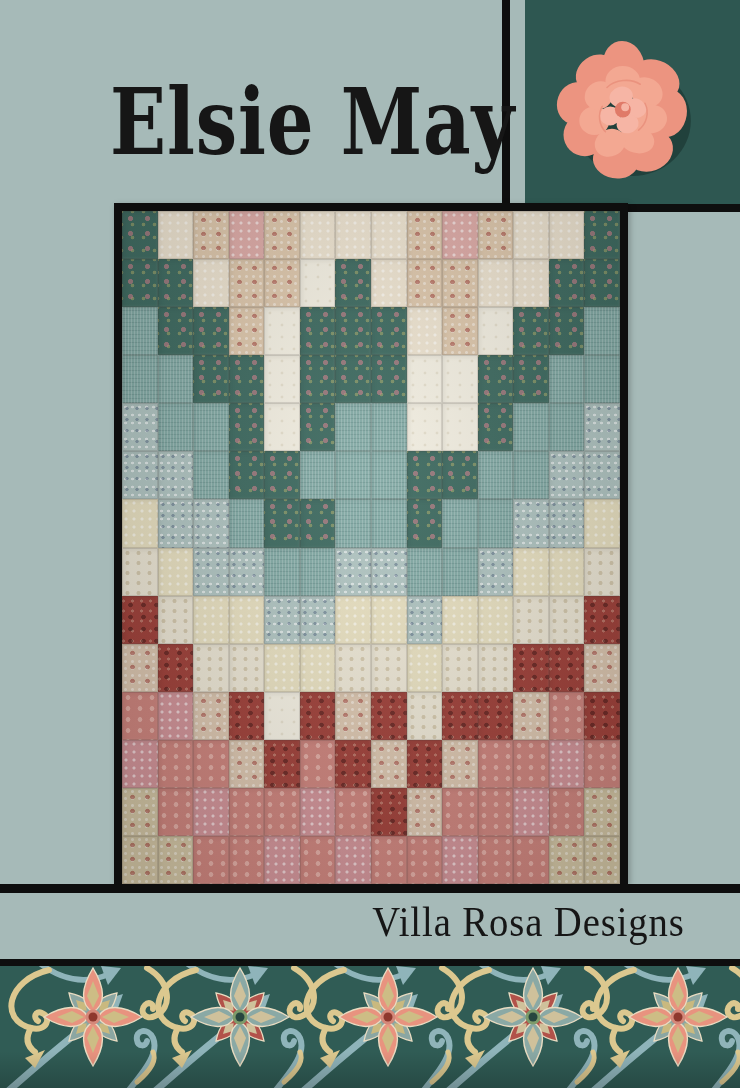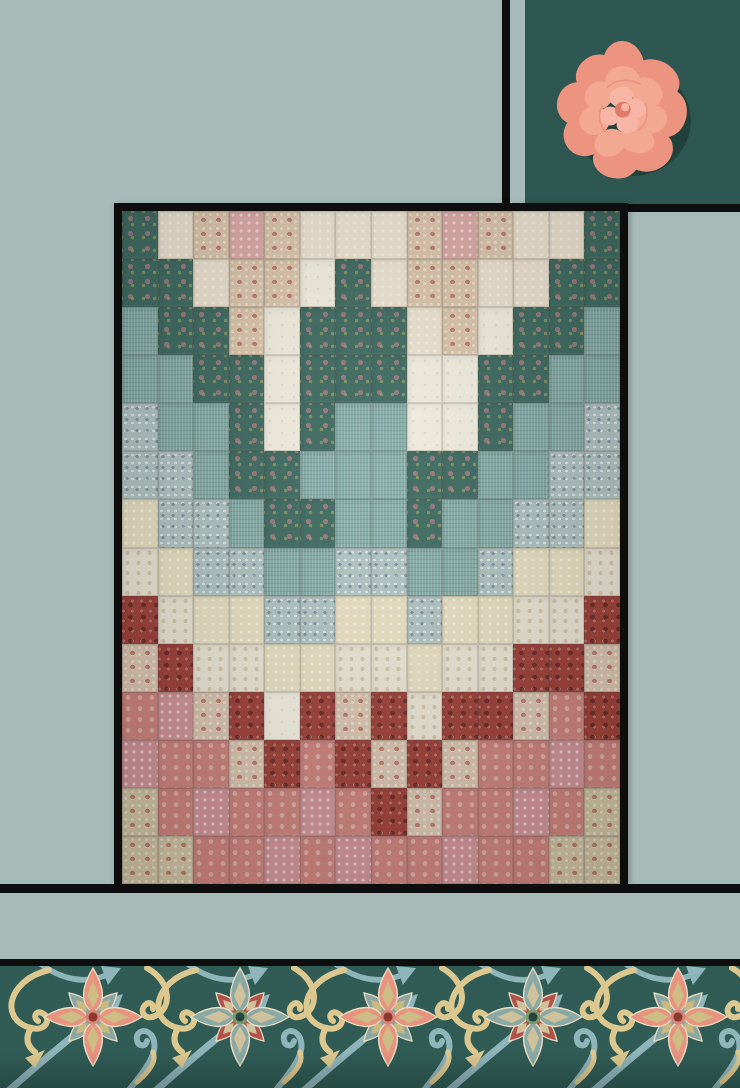--- a/index.html
+++ b/index.html
@@ -87,20 +87,21 @@
         <path d="M86 76 C 96 66 116 64 128 72"></path>
         <path d="M134 96 C 140 108 136 122 126 130"></path>
         <path d="M84 132 C 76 124 74 110 80 100"></path>
       </g>
     </svg>
   </div>
 
   <div class="vline"></div>
   <div class="hline-top"></div>
 
+  <div class="title"><span class="squeeze">Elsie May</span></div>
 
   <div class="photo-frame">
     <div class="quilt" id="quilt">
         <div class="cell fab-t" style="background-color: rgb(63, 107, 97);"></div>
         <div class="cell fab-c" style="background-color: rgb(236, 226, 207);"></div>
         <div class="cell fab-b" style="background-color: rgb(220, 198, 171);"></div>
         <div class="cell fab-p" style="background-color: rgb(220, 170, 166);"></div>
         <div class="cell fab-b" style="background-color: rgb(220, 198, 171);"></div>
         <div class="cell fab-c" style="background-color: rgb(236, 226, 207);"></div>
         <div class="cell fab-c" style="background-color: rgb(236, 226, 207);"></div>
@@ -291,20 +292,21 @@
         <div class="cell fab-h" style="background-color: rgb(207, 146, 151);"></div>
         <div class="cell fab-s" style="background-color: rgb(203, 131, 124);"></div>
         <div class="cell fab-s" style="background-color: rgb(203, 131, 124);"></div>
         <div class="cell fab-g" style="background-color: rgb(207, 194, 162);"></div>
         <div class="cell fab-g" style="background-color: rgb(207, 194, 162);"></div>
       </div>
   </div>
 
   <div class="hline-mid"></div>
 
+  <div class="brand"><span class="squeeze">Villa Rosa Designs</span></div>
 
   <div class="hline-bottom"></div>
 
   <div class="border-strip">
     <svg id="border-svg" viewBox="0 0 740 122" preserveAspectRatio="none" aria-hidden="true">
         <g transform="translate(93 0)">
           <path d="M-86 126 C-56 100 -16 64 20 40" fill="none" stroke="#8fb4ba" stroke-width="7" stroke-linecap="round"></path>
           <path d="M30 28 L6 35 L21 53 Z" fill="#8fb4ba"></path>
           <path d="M36 124 C54 102 66 86 60 72 C55 61 42 64 44 74 C45 81 53 81 54 75" fill="none" stroke="#8fb4ba" stroke-width="6" stroke-linecap="round"></path>
           <path d="M-55 -4 C-32 14 -8 19 16 8" fill="none" stroke="#8fb4ba" stroke-width="5.5" stroke-linecap="round"></path>

